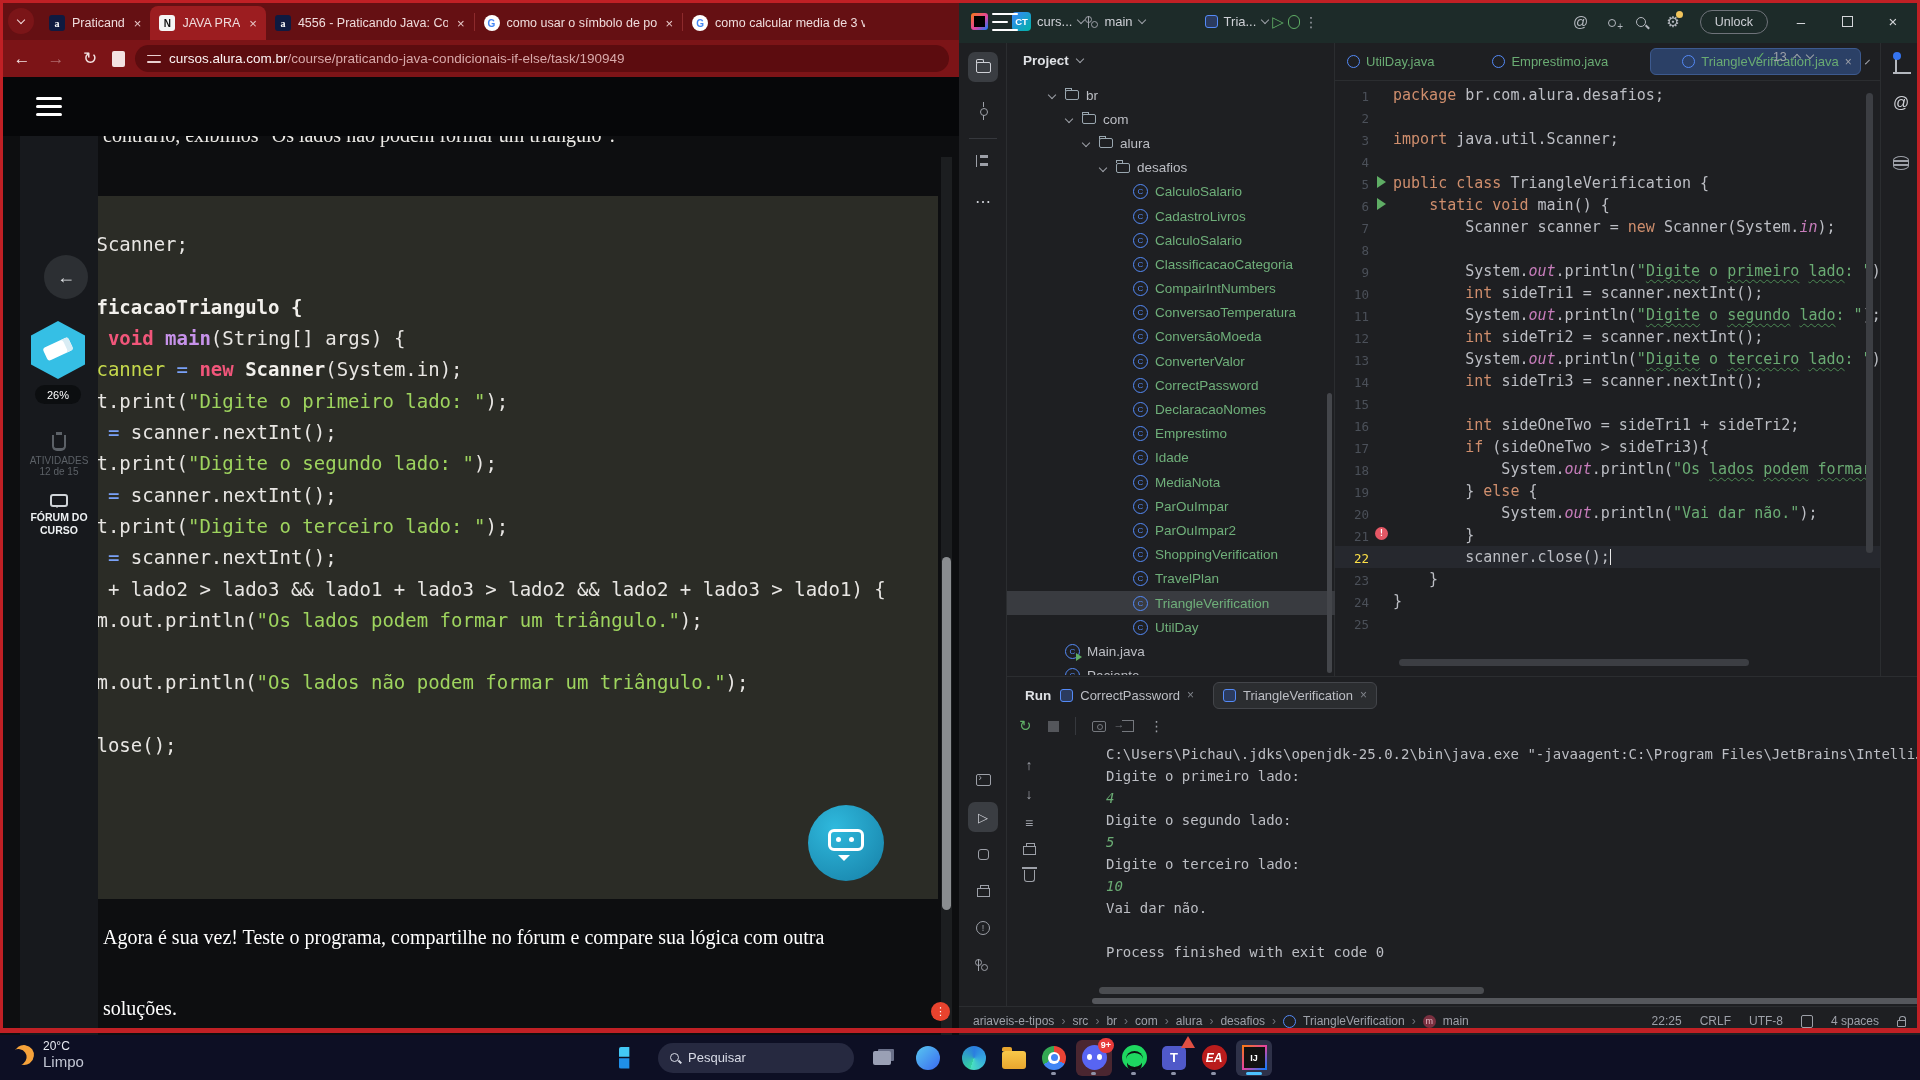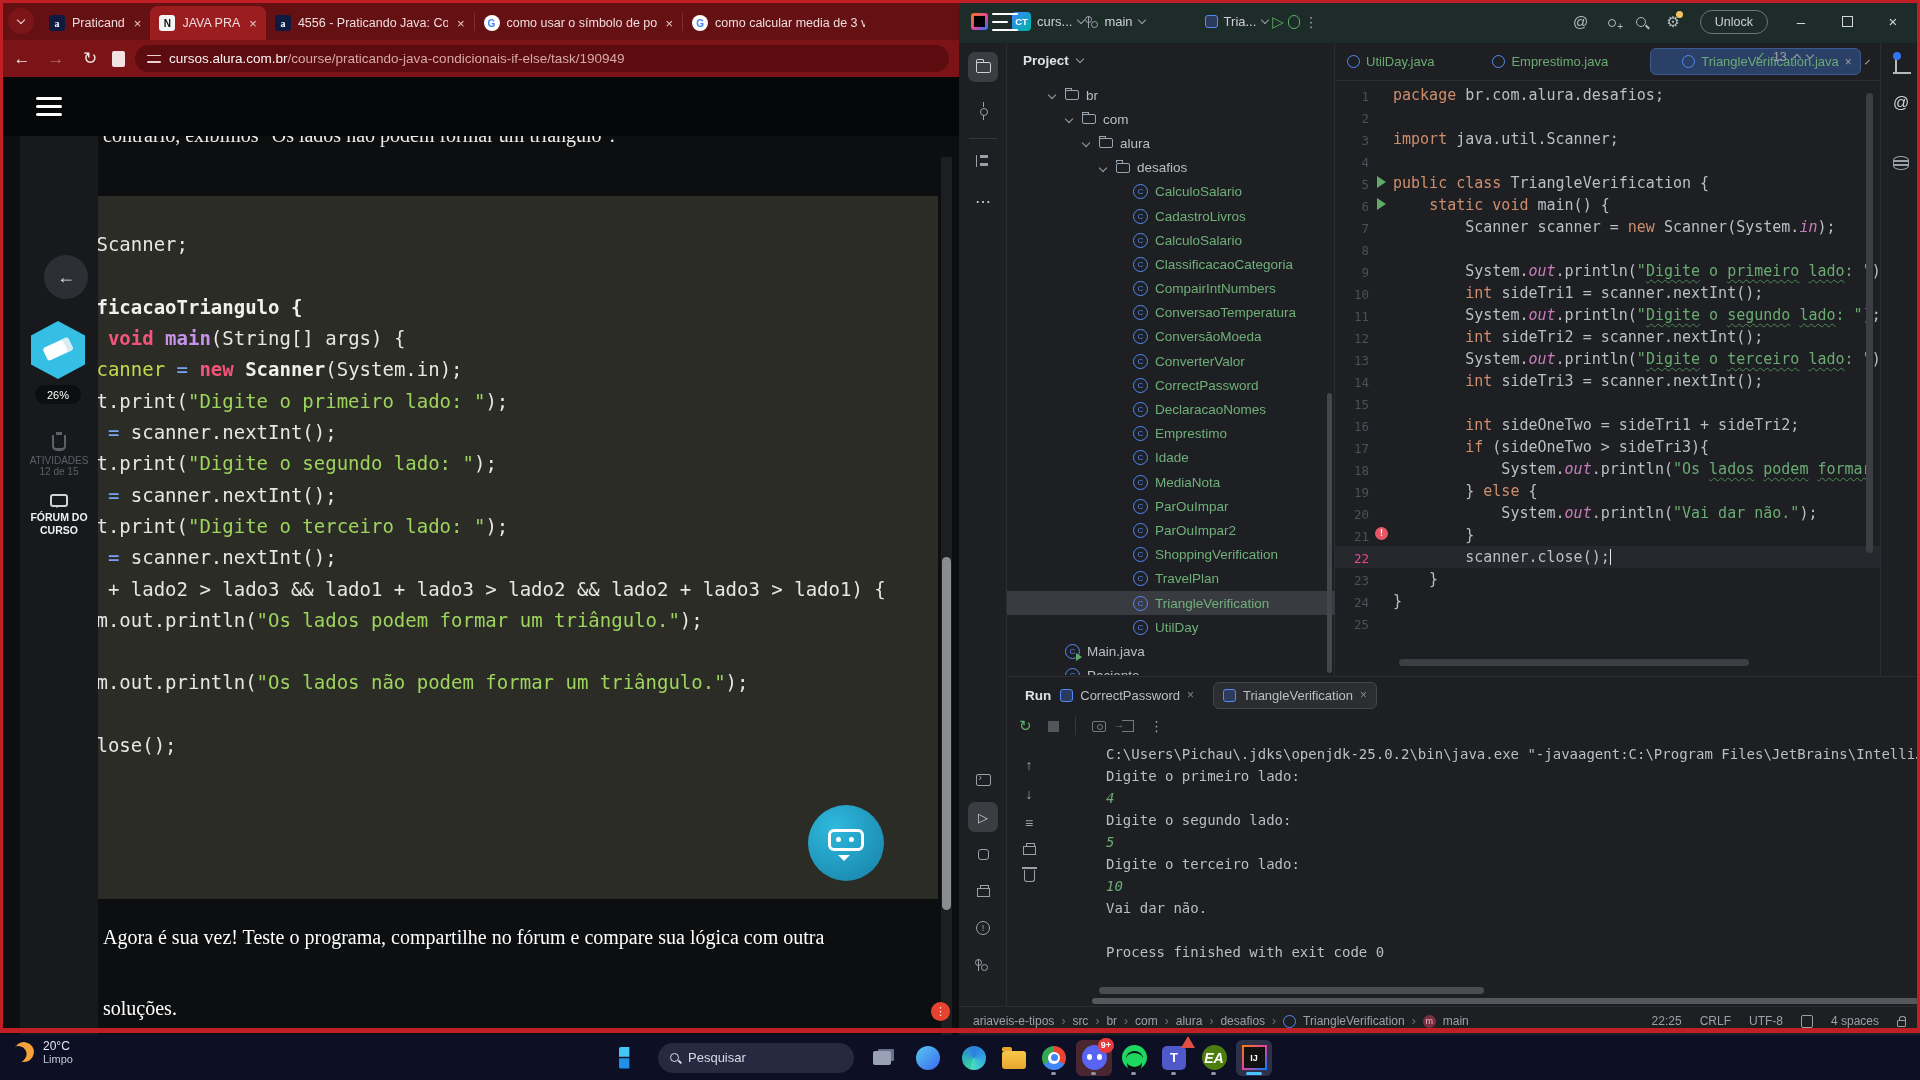--- a/index.html
+++ b/index.html
@@ -127,21 +127,21 @@
   #editorarea { position:absolute; left:376px; top:43px; width:545px; height:633px; background:#1e1f22; overflow:hidden; }
   #edtabs { position:absolute; left:0; top:0; width:545px; height:38px; border-bottom:1px solid #2b2d30; display:flex; align-items:center; padding-left:4px; }
   .edtab { display:flex; align-items:center; gap:6px; font-size:13px; color:#6aab73; padding:5px 8px; border-radius:6px; }
   .edtab.active { background:#2b4066; border:1px solid #3d5a8f; }
   .edtab .x { color:#9da0a8; font-size:12px; }
   .edtabic { width:13px; height:13px; border:1.5px solid #548af7; border-radius:50%; flex:0 0 auto; }
   #editor { position:absolute; left:0; top:41px; width:545px; height:592px; font-family:"DejaVu Sans Mono",monospace; font-size:15px; line-height:22px; white-space:pre; }
   .edline { position:relative; height:22px; }
   .edline.cur { background:#26282e; }
   .lnum { position:absolute; left:0; width:34px; text-align:right; color:#4b5059; font-size:12.5px; top:2px; }
-  .edline.cur .lnum { color:#ec4899; }
+  .edline.cur .lnum { color:#fde047; }
   .runarrow { position:absolute; left:42px; top:4px; width:0; height:0; border-left:9px solid #5fad65; border-top:6px solid transparent; border-bottom:6px solid transparent; }
   .bulb { position:absolute; left:40px; top:3px; width:13px; height:13px; border-radius:50%; background:#e55765; color:#fff; font-size:9px; font-weight:bold; text-align:center; line-height:13px; }
   .codetxt { position:absolute; left:58px; top:0; }
   .t-k { color:#cf8e6d; } .t-p { color:#bcbec4; } .t-s { color:#6aab73; }
   .t-su { color:#6aab73; text-decoration:underline wavy #4c8a54 1px; text-underline-offset:3px; }
   .t-f { color:#c77dbb; font-style:italic; }
   .caret { display:inline-block; width:1.5px; height:16px; background:#e8e8e8; vertical-align:-3px; }
   #inspwidget { position:absolute; left:420px; top:6px; display:flex; align-items:center; gap:7px; color:#9da0a8; font-size:12.5px; z-index:3; }
   #inspwidget .chk { color:#5fad65; font-size:13px; }
   #edvscroll { position:absolute; left:531px; top:50px; width:7px; height:460px; background:#3c3e43; border-radius:4px; }
@@ -188,21 +188,21 @@
   .crumbmain { width:13px; height:13px; border-radius:50%; background:#7a3040; color:#e6b8c2; font-size:9px; text-align:center; line-height:13px; display:inline-block; }
   #statusright { position:absolute; right:14px; display:flex; align-items:center; gap:18px; }
   .lockic { width:9px; height:7px; border:1.5px solid #9da0a8; border-radius:1px; position:relative; margin-top:5px; }
   .lockic:before { content:""; position:absolute; left:1px; top:-5px; width:5px; height:4px; border:1.5px solid #9da0a8; border-bottom:none; border-radius:3px 3px 0 0; }
   .indentic { width:12px; height:13px; border:1.4px solid #9da0a8; border-radius:2px; }
 
   
   #taskbar { position:absolute; left:0; top:1035px; width:1920px; height:45px; background:#0d0f24; display:flex; align-items:center; z-index:60; }
   #weather { position:absolute; left:14px; top:4px; display:flex; align-items:center; gap:9px; color:#e8eaf2; }
   .moon { width:20px; height:20px; border-radius:50%; background:transparent; box-shadow:inset -5px 3px 0 2px #f6a23a; transform:rotate(10deg); }
-  #weather .wt1 { font-size:12px; } #weather .wt2 { font-size:11px; color:#c3c7d4; }
+  #weather .wt1 { font-size:12px; } #weather .wt2 { font-size:15px; color:#c3c7d4; }
   #centericons { position:absolute; left:612px; top:0; height:45px; display:flex; align-items:center; gap:10px; }
   .winstart { width:22px; height:22px; background:conic-gradient(#2aa7f0 0 25%, #35bdf2 0 50%, #1f8fe8 0 75%, #43c8f5 0); border-radius:2px; clip-path:polygon(0 0,47% 0,47% 47%,0 47%,0 53%,47% 53%,47% 100%,0 100%,0 0); box-shadow:11px 0 0 -0px #35bdf2; }
   .startwrap { width:36px; height:36px; display:flex; align-items:center; justify-content:center; border-radius:5px; }
   #searchpill { width:196px; height:30px; border-radius:15px; background:#262940; color:#d8dbe6; font-size:13px; display:flex; align-items:center; gap:9px; padding:0 12px; }
   .smag { width:9px; height:9px; border:1.6px solid #d8dbe6; border-radius:50%; position:relative; }
   .smag:after { content:""; position:absolute; left:7px; top:7px; width:4px; height:1.6px; background:#d8dbe6; transform:rotate(45deg); }
   .tvic { width:18px; height:14px; border-radius:2px; background:#9aa0b5; box-shadow:4px -3px 0 -1px #6a7089; }
   .tbapp { width:36px; height:36px; border-radius:6px; display:flex; align-items:center; justify-content:center; position:relative; }
   .tbapp.tinted { background:#4a2630; }
   .tbapp.open { background:#2e3148; }
@@ -215,21 +215,21 @@
   .ic-folder { width:24px; height:18px; background:linear-gradient(#f8c84a,#e8a62e); border-radius:3px; position:relative; margin-top:4px; }
   .ic-folder:before { content:""; position:absolute; left:0; top:-4px; width:10px; height:4px; background:#e8a62e; border-radius:2px 2px 0 0; }
   .ic-chrome { width:24px; height:24px; border-radius:50%; background:conic-gradient(#ea4335 0 33%, #4285f4 0 66%, #34a853 0); position:relative; }
   .ic-chrome:before { content:""; position:absolute; left:6px; top:6px; width:12px; height:12px; border-radius:50%; background:#fff; }
   .ic-chrome:after { content:""; position:absolute; left:8.5px; top:8.5px; width:7px; height:7px; border-radius:50%; background:#4285f4; }
   .ic-discord { width:25px; height:25px; border-radius:50%; background:#5865f2; position:relative; }
   .ic-discord:before { content:""; position:absolute; left:5px; top:9px; width:5px; height:6px; border-radius:50%; background:#fff; box-shadow:10px 0 0 #fff; }
   .ic-spotify { width:25px; height:25px; border-radius:50%; background:#1ed760; position:relative; overflow:hidden; }
   .ic-spotify:before { content:""; position:absolute; left:4px; top:6px; width:17px; height:14px; border-top:2.2px solid #0e0f11; border-radius:50%; box-shadow:0 5px 0 -1px #0e0f11, 0 10px 0 -2px #0e0f11; }
   .ic-teams { width:24px; height:24px; border-radius:5px; background:#5059c9; color:#fff; font-size:13px; font-weight:bold; display:flex; align-items:center; justify-content:center; }
-  .ic-ea { width:25px; height:25px; border-radius:50%; background:#4d7c0f; color:#fff; font-size:14px; font-weight:bold; display:flex; align-items:center; justify-content:center; font-style:italic; }
+  .ic-ea { width:25px; height:25px; border-radius:50%; background:#b91c1c; color:#fff; font-size:12px; font-weight:bold; display:flex; align-items:center; justify-content:center; font-style:italic; }
   .ic-ij { width:25px; height:25px; border-radius:5px; background:#111; border:2px solid; border-image:linear-gradient(135deg,#f97a12,#e343a0,#0a7cff) 1; color:#fff; font-size:9px; font-weight:bold; display:flex; align-items:center; justify-content:center; }
   #tray { position:absolute; right:12px; top:0; height:45px; display:flex; align-items:center; gap:16px; color:#e4e7ef; }
   .trayup { width:8px; height:8px; border-left:1.8px solid #e4e7ef; border-top:1.8px solid #e4e7ef; transform:rotate(45deg); margin-top:4px; }
   .pencross { width:16px; height:16px; position:relative; }
   .pencross:before { content:""; position:absolute; left:7px; top:1px; width:3px; height:13px; background:#cfd3de; transform:rotate(35deg); border-radius:1px; }
   .pencross:after { content:""; position:absolute; left:7px; top:0px; width:1.8px; height:17px; background:#8f93a4; transform:rotate(-45deg); }
   .langcol { font-size:11px; line-height:13px; text-align:center; }
   .devic { width:13px; height:17px; border:1.6px solid #e4e7ef; border-radius:2px; position:relative; }
   .devic:before { content:""; position:absolute; right:-5px; top:3px; width:7px; height:9px; background:#0d0f24; border:1.6px solid #e4e7ef; border-radius:1px; }
   .spk { width:8px; height:9px; background:#e4e7ef; position:relative; clip-path:polygon(0 30%,40% 30%,100% 0,100% 100%,40% 70%,0 70%); margin-right:4px; }

